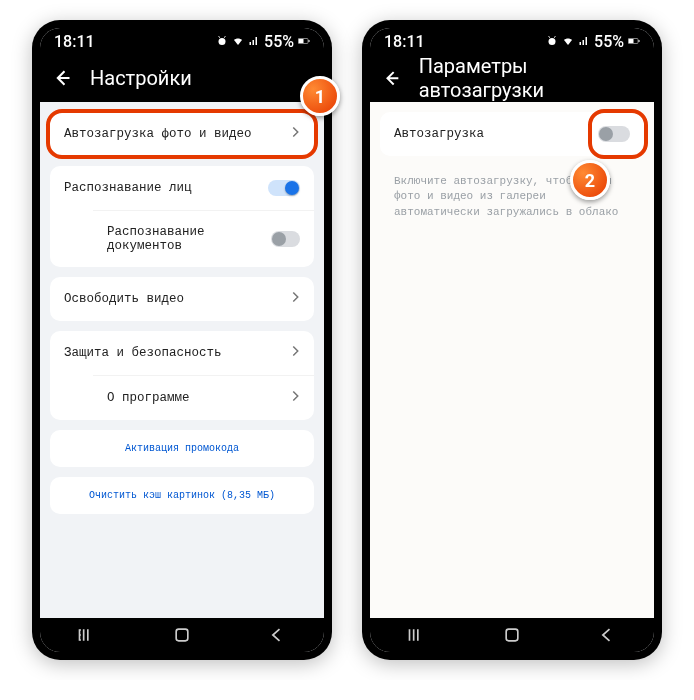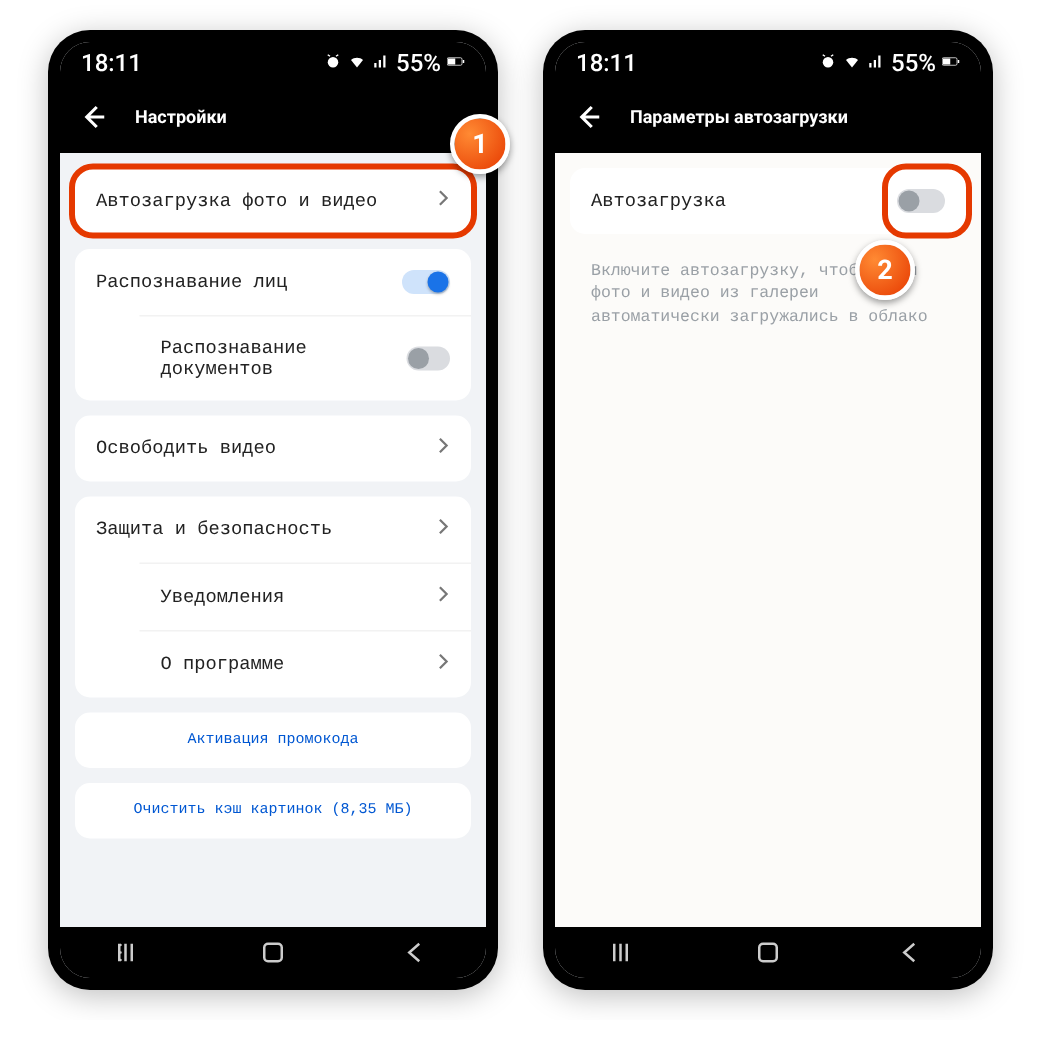--- a/index.html
+++ b/index.html
@@ -47,21 +47,21 @@
   .appbar {
     height: 48px;
     background: #000;
     color: #fff;
     display: flex;
     align-items: center;
     padding: 0 12px;
     gap: 18px;
   }
   .appbar .back { width: 20px; height: 20px; display:flex; align-items:center; justify-content:center; cursor:pointer; }
-  .appbar .title { font-size: 12px; font-weight: 700; }
+  .appbar .title { font-size: 20px; font-weight: 400; }
   .content { flex: 1; overflow-y: auto; padding: 10px 10px 0 10px; font-family: Liberation Mono, monospace; }
   .card {
     background: #fff;
     border-radius: 10px;
     margin-bottom: 10px;
     overflow: hidden;
   }
   .row {
     display: flex;
     align-items: center;
@@ -200,26 +200,20 @@
       </div>
 
       <div class="card">
         <div class="row">
           <span>Защита и безопасность</span>
           <span class="chev"><svg viewBox="0 0 10 16" fill="none" stroke="#777" stroke-width="2">
                 <path d="M2 2l6 6-6 6"></path>
               </svg></span>
         </div>
         <div class="row">
-          <span>Уведомления</span>
-          <span class="chev"><svg viewBox="0 0 10 16" fill="none" stroke="#777" stroke-width="2">
-                <path d="M2 2l6 6-6 6"></path>
-              </svg></span>
-        </div>
-        <div class="row">
           <span>О программе</span>
           <span class="chev"><svg viewBox="0 0 10 16" fill="none" stroke="#777" stroke-width="2">
                 <path d="M2 2l6 6-6 6"></path>
               </svg></span>
         </div>
       </div>
 
       <div class="link-btn">Активация промокода</div>
       <div class="link-btn">Очистить кэш картинок (8,35 МБ)</div>
 

